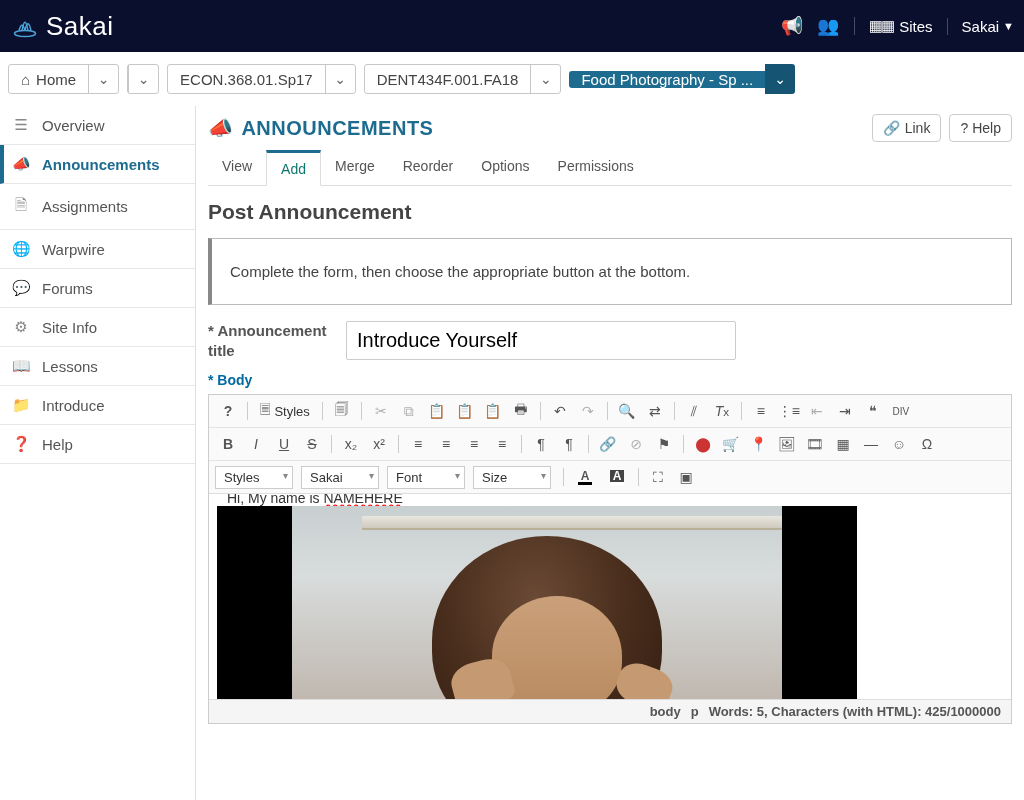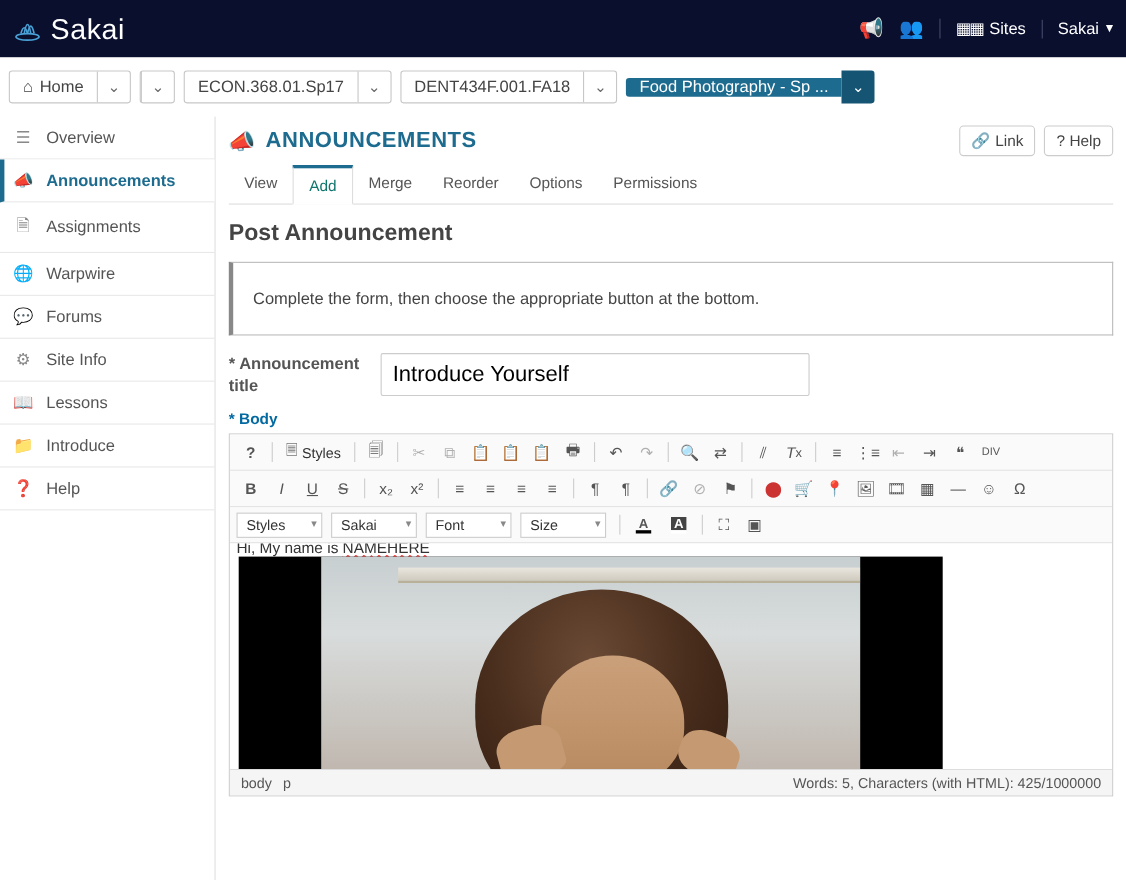--- a/index.html
+++ b/index.html
@@ -66,31 +66,31 @@
   .tb-sep { width: 1px; height: 18px; background: #ccc; margin: 0 4px; }
   .tb-src { display: flex; align-items: center; gap: 4px; padding: 0 6px; font-size: 13px; }
   .tb-select { border: 1px solid #ccc; padding: 3px 18px 3px 8px; font-size: 13px; position: relative; margin-right: 6px; background: #fff; min-width: 78px; }
   .tb-select::after { content: "▾"; position: absolute; right: 4px; top: 3px; font-size: 10px; color: #888; }
   .tb-color { display: flex; flex-direction: column; align-items: center; justify-content: center; width: 30px; }
   .tb-color-top { font-weight: 700; font-size: 12px; line-height: 1; }
   .tb-color-bar { width: 14px; height: 3px; background: #000; }
   .tb-color.bg .tb-color-top { background: #444; color: #fff; padding: 0 3px; }
   
   .editor-body { position: relative; height: 205px; overflow: hidden; background: #fff; }
-  .body-text { padding: 0 6px; font-size: 14px; color: #333; position: absolute; top: -4px; left: 0; }
+  .body-text { padding: 0 6px; font-size: 14px; color: #333; position: absolute; top: -4px; left: 12px; }
   .body-text .redsquig { text-decoration: underline wavy red; }
   .video-area { position: absolute; top: 12px; left: 8px; width: 640px; height: 200px; background: #000; display: flex; justify-content: center; }
   .video-mid { width: 490px; height: 100%; background: linear-gradient(to bottom, #c8cfd0 0%, #d8dcdc 35%, #bfb6ad 100%); position: relative; overflow: hidden; }
   .frame-edge { position:absolute; top:10px; left:70px; right:0; height:14px; background: linear-gradient(#e9e6df,#cfcabe); border-bottom:2px solid #b9b09a; }
   .head { position:absolute; bottom:-40px; left:140px; width:230px; height:210px; border-radius:50% 50% 45% 45%; background: radial-gradient(ellipse at 45% 30%, #6a4a35 0%, #4a2e1d 50%, #2e1a0f 100%); }
   .face { position:absolute; bottom:-10px; left:200px; width:130px; height:120px; border-radius:50% 50% 45% 45%; background: linear-gradient(#caa07a,#b8895f); }
   .hand { position:absolute; bottom:0; left:160px; width:60px; height:45px; border-radius:40% 40% 20% 20%; background:#c59a72; transform:rotate(-15deg); }
   .hand2 { position:absolute; bottom:0; right:110px; width:55px; height:40px; border-radius:40%; background:#c59a72; transform:rotate(20deg); }
   
-  .editor-footer { display: flex; justify-content: space-between; border-top: 1px solid #ddd; background: #f5f5f5; padding: 4px 10px; font-size: 13px; color: #555; }
+  .editor-footer { display: flex; justify-content: flex-end; border-top: 1px solid #ddd; background: #f5f5f5; padding: 4px 10px; font-size: 13px; color: #555; font-weight: bold; }
   .editor-footer .path span { margin-right: 10px; }
   
   .off { opacity: 0.45; }
 </style>
 </head>
 <body>
 
 <div class="topbar">
   <div class="logo-wrap">
     <svg class="logo-icon" viewBox="0 0 40 40">

